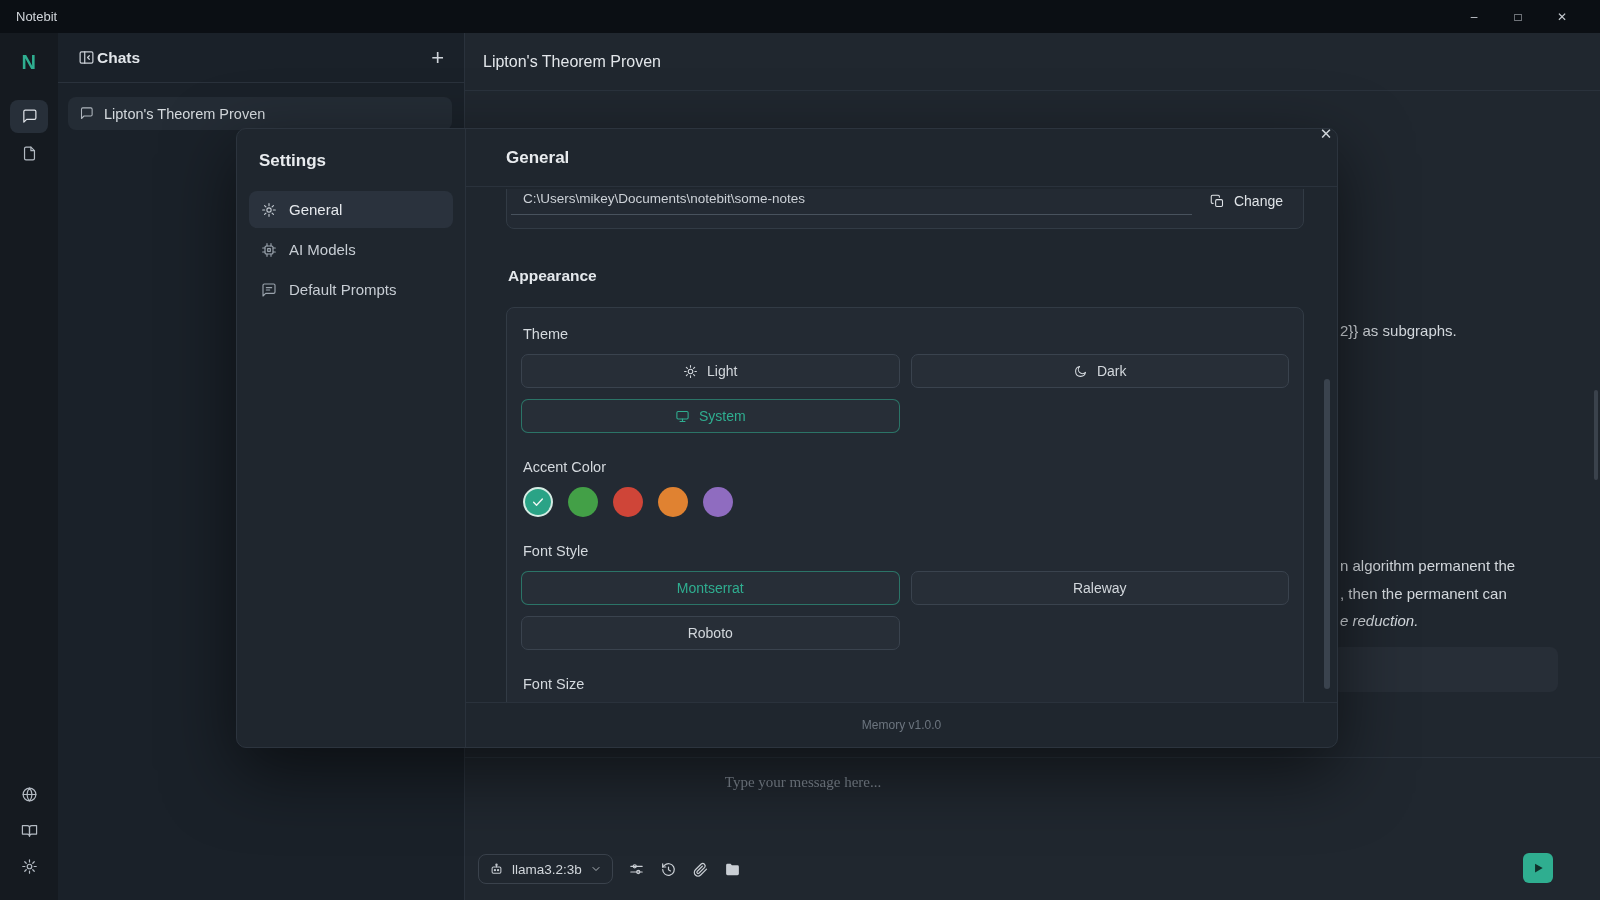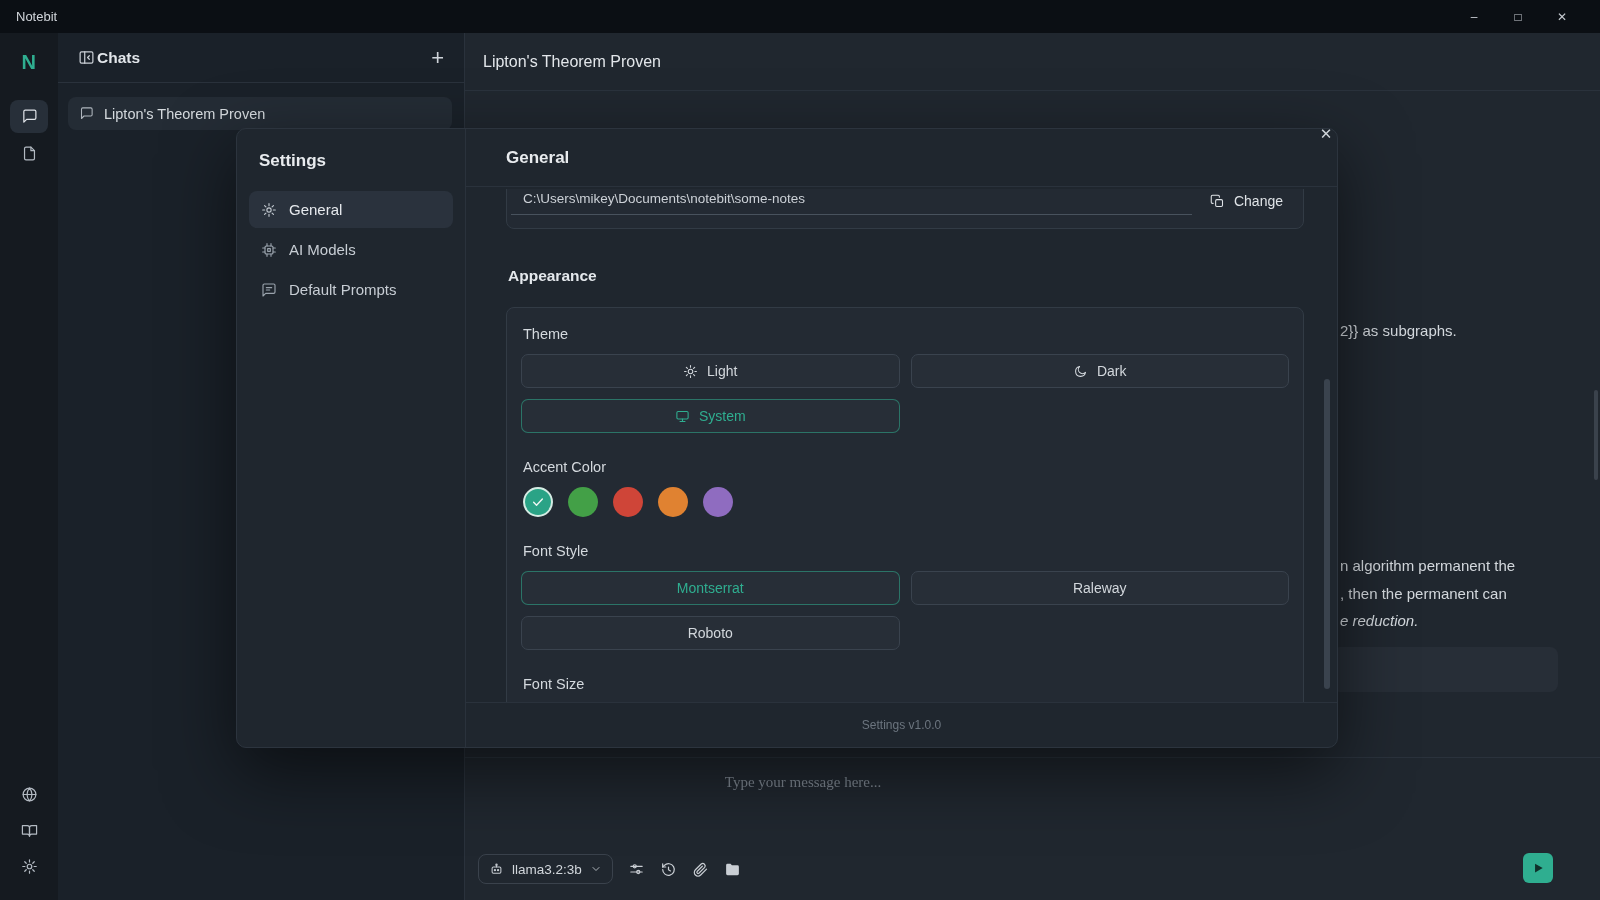--- a/index.html
+++ b/index.html
@@ -402,17 +402,17 @@
           <div class="stepper">
             <button class="step-btn">−</button>
             <span class="step-value">16px</span>
             <button class="step-btn">+</button>
           </div>
         </div>
 
       </div>
     </div>
 
-    <div class="modal-footer">Settings v1.0.0</div>
+    <div class="modal-footer">Memory v1.0.0</div>
   </div>
 
   <div class="modal-scrollbar"></div>
 </div>
 
 </body></html>

